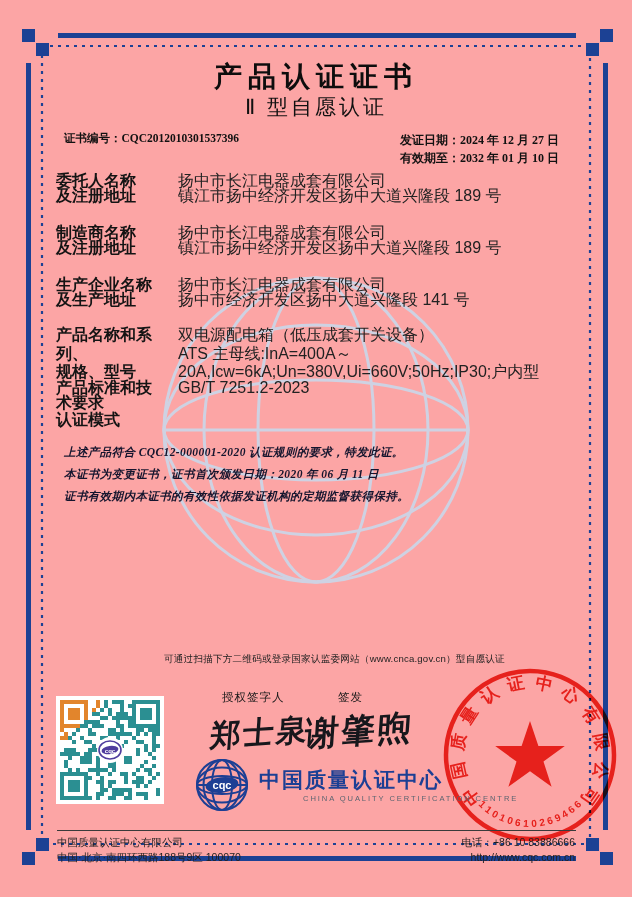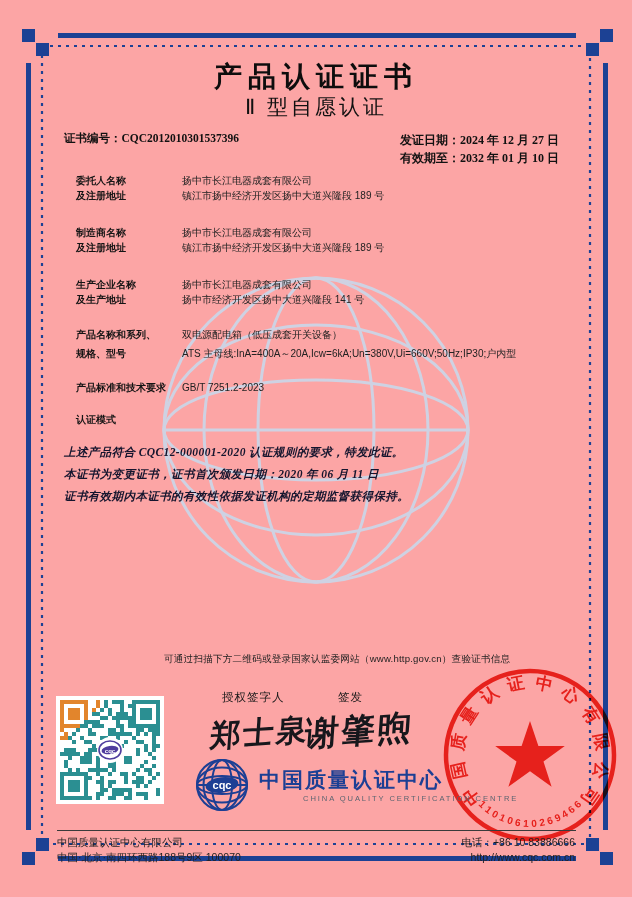--- a/index.html
+++ b/index.html
@@ -11,21 +11,21 @@
   .frame{left:0;top:0;pointer-events:none;}
 
   .title{left:0;right:0;top:58px;text-align:center;font-size:28px;font-weight:bold;
          letter-spacing:6px;color:#0d0d0d;}
   .subtitle{left:0;right:0;top:93px;text-align:center;font-size:21px;letter-spacing:3px;color:#111;}
 
   .cert-row{left:64px;top:131px;font-family:"Liberation Serif",serif;font-weight:bold;
             font-size:11.5px;color:#111;}
   .date-block{left:400px;top:131px;font-family:"Liberation Serif",serif;font-weight:bold;
               font-size:12px;color:#111;line-height:18px;}
-  .field-row{position:absolute;left:76px;width:520px;display:flex;font-size:10px;line-height:14.5px;}
+  .field-row{position:absolute;left:56px;width:520px;display:flex;font-size:16px;line-height:14.5px;gap:16px;}
   .field-row .flabel{width:106px;font-weight:bold;color:#141414;flex:none;}
   .field-row .fvalue{flex:1;color:#222;}
   .field-row.tall{line-height:18.5px;}
 
   .statements{left:64px;top:441px;width:520px;font-family:"Liberation Serif",serif;
               font-style:italic;font-weight:bold;font-size:11.5px;color:#15152e;line-height:22px;letter-spacing:.4px;}
 
   .verify-note{left:164px;top:653px;font-size:9.6px;color:#222;letter-spacing:.2px;}
 
   .qr{left:56px;top:696px;width:106px;height:106px;background:#fff;padding:1px;}
@@ -146,21 +146,21 @@
         <div>认证模式</div>
       </div>
   </div>
 
   <div class="abs statements">
     <div>上述产品符合 CQC12-000001-2020 认证规则的要求，特发此证。</div>
     <div>本证书为变更证书，证书首次颁发日期：2020 年 06 月 11 日</div>
     <div>证书有效期内本证书的有效性依据发证机构的定期监督获得保持。</div>
   </div>
 
-  <div class="abs verify-note">可通过扫描下方二维码或登录国家认监委网站（www.http.gov.cn）查验证书信息</div>
+  <div class="abs verify-note">可通过扫描下方二维码或登录国家认监委网站（www.cnca.gov.cn）型自愿认证</div>
 
   <svg class="abs qr" width="106" height="106" viewBox="-3 -3 106 106">
     <rect x="-3" y="-3" width="106" height="106" fill="#ffffff"></rect>
     <g id="qr-modules">
         <rect x="0" y="0" width="4" height="4" fill="#e2852c"></rect>
         <rect x="4" y="0" width="4" height="4" fill="#e2852c"></rect>
         <rect x="8" y="0" width="4" height="4" fill="#e2852c"></rect>
         <rect x="12" y="0" width="4" height="4" fill="#e2852c"></rect>
         <rect x="16" y="0" width="4" height="4" fill="#e2852c"></rect>
         <rect x="20" y="0" width="4" height="4" fill="#e2852c"></rect>

